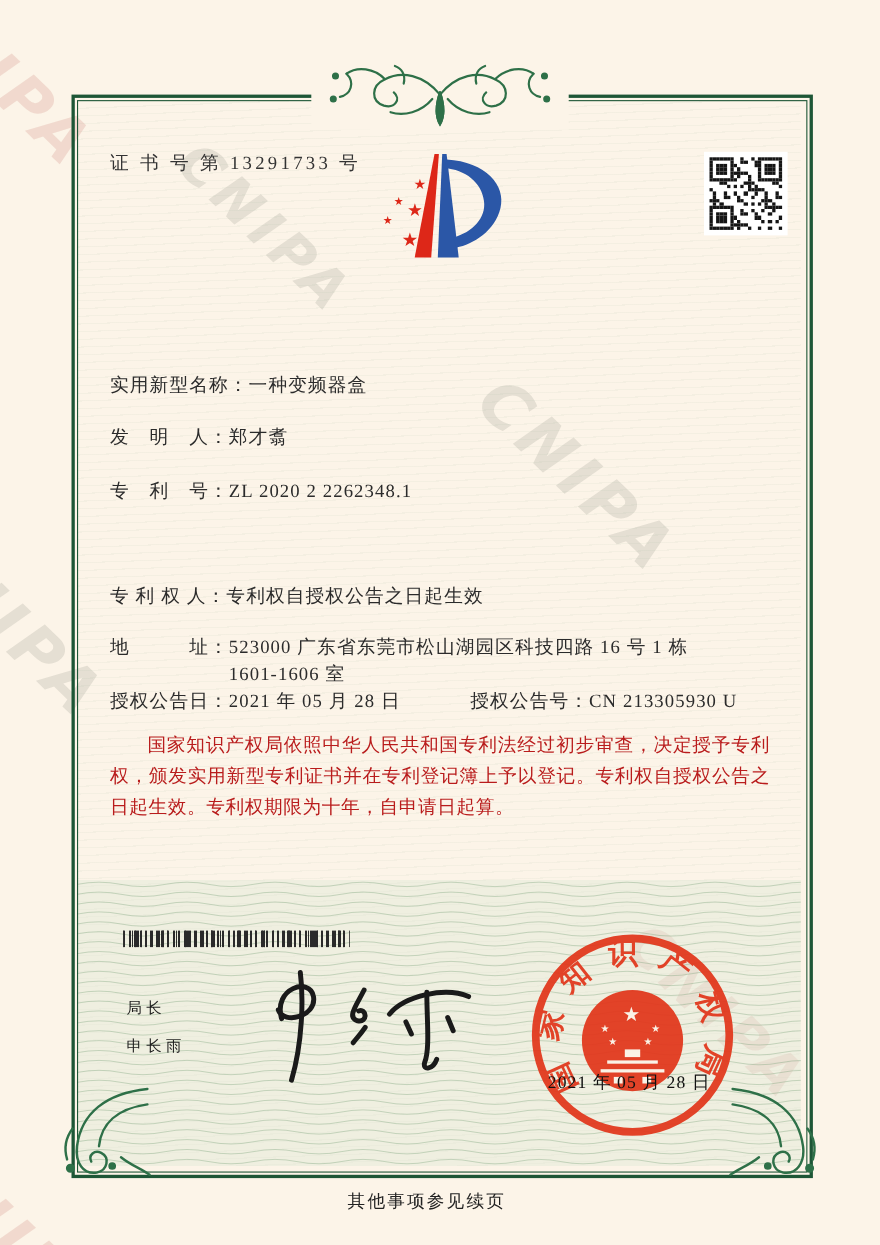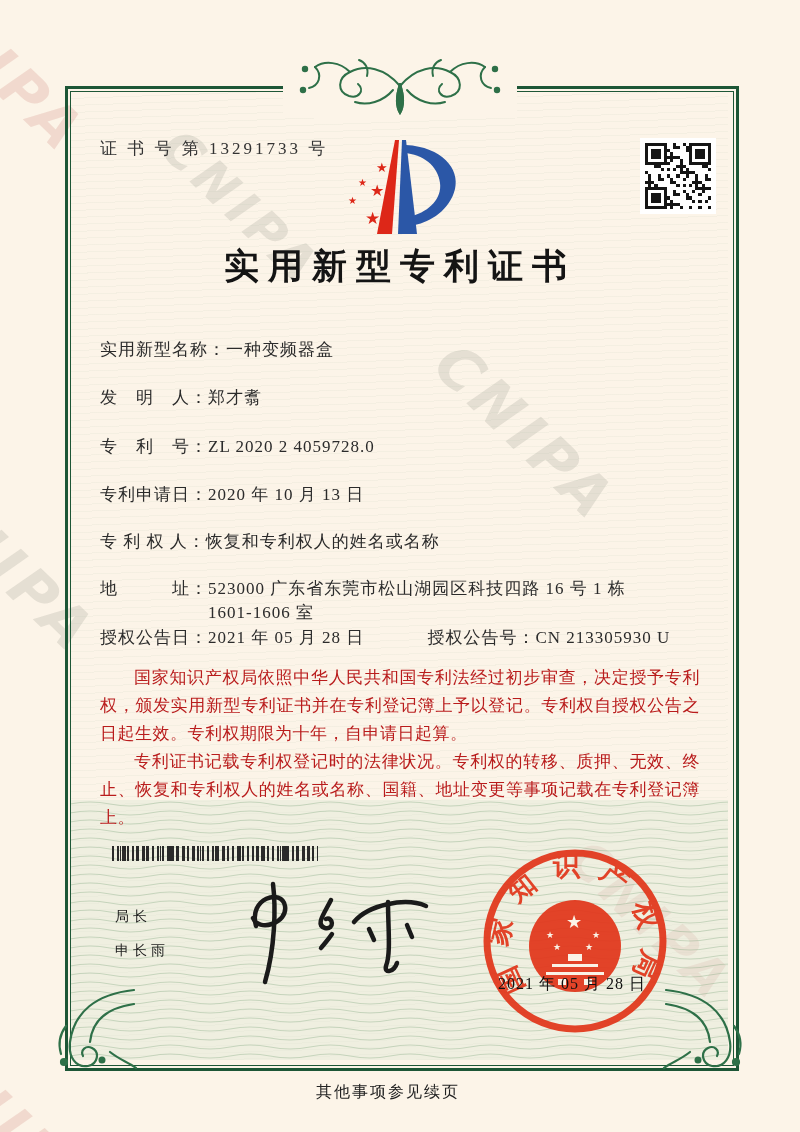--- a/index.html
+++ b/index.html
@@ -345,47 +345,42 @@
         <div style="left: 23.8095%; top: 95.2381%; width: 4.7619%; height: 4.7619%;"></div>
         <div style="left: 28.5714%; top: 95.2381%; width: 4.7619%; height: 4.7619%;"></div>
         <div style="left: 38.0952%; top: 95.2381%; width: 4.7619%; height: 4.7619%;"></div>
         <div style="left: 52.381%; top: 95.2381%; width: 4.7619%; height: 4.7619%;"></div>
         <div style="left: 66.6667%; top: 95.2381%; width: 4.7619%; height: 4.7619%;"></div>
         <div style="left: 80.9524%; top: 95.2381%; width: 4.7619%; height: 4.7619%;"></div>
         <div style="left: 95.2381%; top: 95.2381%; width: 4.7619%; height: 4.7619%;"></div>
       </div>
   </div>
 
-  <div class="abs z2 title" style="top:243px;">实用新型专利证书</div>
 
   <div class="abs z2 row" style="top:386px;">
     <span class="lab">发　明　人：</span><span class="val">郑才翥</span>
   </div>
   <div class="abs z2 row" style="top:338px;">
     <span class="lab">实用新型名称：</span><span class="val">一种变频器盒</span>
   </div>
   <div class="abs z2 row" style="top:435px;">
-    <span class="lab">专　利　号：</span><span class="val">ZL 2020 2 4059728.0</span>
-  </div>
-  <div class="abs z2 row" style="top:483px;">
-    <span class="lab">专利申请日：</span><span class="val">2020 年 10 月 13 日</span>
+    <span class="lab">专　利　号：</span><span class="val">ZL 2020 2 2262348.1</span>
   </div>
   <div class="abs z2 row" style="top:530px;">
-    <span class="lab">专 利 权 人：</span><span class="val">恢复和专利权人的姓名或名称</span>
+    <span class="lab">专 利 权 人：</span><span class="val">专利权自授权公告之日起生效</span>
   </div>
   <div class="abs z2 row" style="top:577px;">
     <span class="lab" style="vertical-align:top;">地　　　址：</span><span class="addr-val">523000 广东省东莞市松山湖园区科技四路 16 号 1 栋 1601-1606 室</span>
   </div>
   <div class="abs z2 row" style="top:626px;">
     <span class="lab">授权公告日：</span><span class="val">2021 年 05 月 28 日</span>
     <span class="lab" style="margin-left:58px;">授权公告号：</span><span class="val">CN 213305930 U</span>
   </div>
 
   <div class="abs z2 body-par" style="top:664px;">国家知识产权局依照中华人民共和国专利法经过初步审查，决定授予专利权，颁发实用新型专利证书并在专利登记簿上予以登记。专利权自授权公告之日起生效。专利权期限为十年，自申请日起算。</div>
-  <div class="abs z2 body-par" style="top:748px;">专利证书记载专利权登记时的法律状况。专利权的转移、质押、无效、终止、恢复和专利权人的姓名或名称、国籍、地址变更等事项记载在专利登记簿上。</div>
 
   <div class="abs z2 barcode"></div>
 
   <div class="abs z2 sig-label" style="top:908px;">局长</div>
   <div class="abs z2 sig-label" style="top:942px;">申长雨</div>
   <div class="abs z2" style="left:228px;top:872px;">
     <svg width="210" height="118" viewBox="0 0 210 118" fill="none" stroke="#1a1a1a" stroke-width="4.5" stroke-linecap="round">
       <path d="M28,54 C20,26 54,16 57,34 C60,52 30,60 25,46"></path>
       <path d="M45,12 C48,36 47,76 37,110"></path>
       <path d="M103,28 C96,42 87,53 97,56 C107,58 105,44 98,47"></path>

